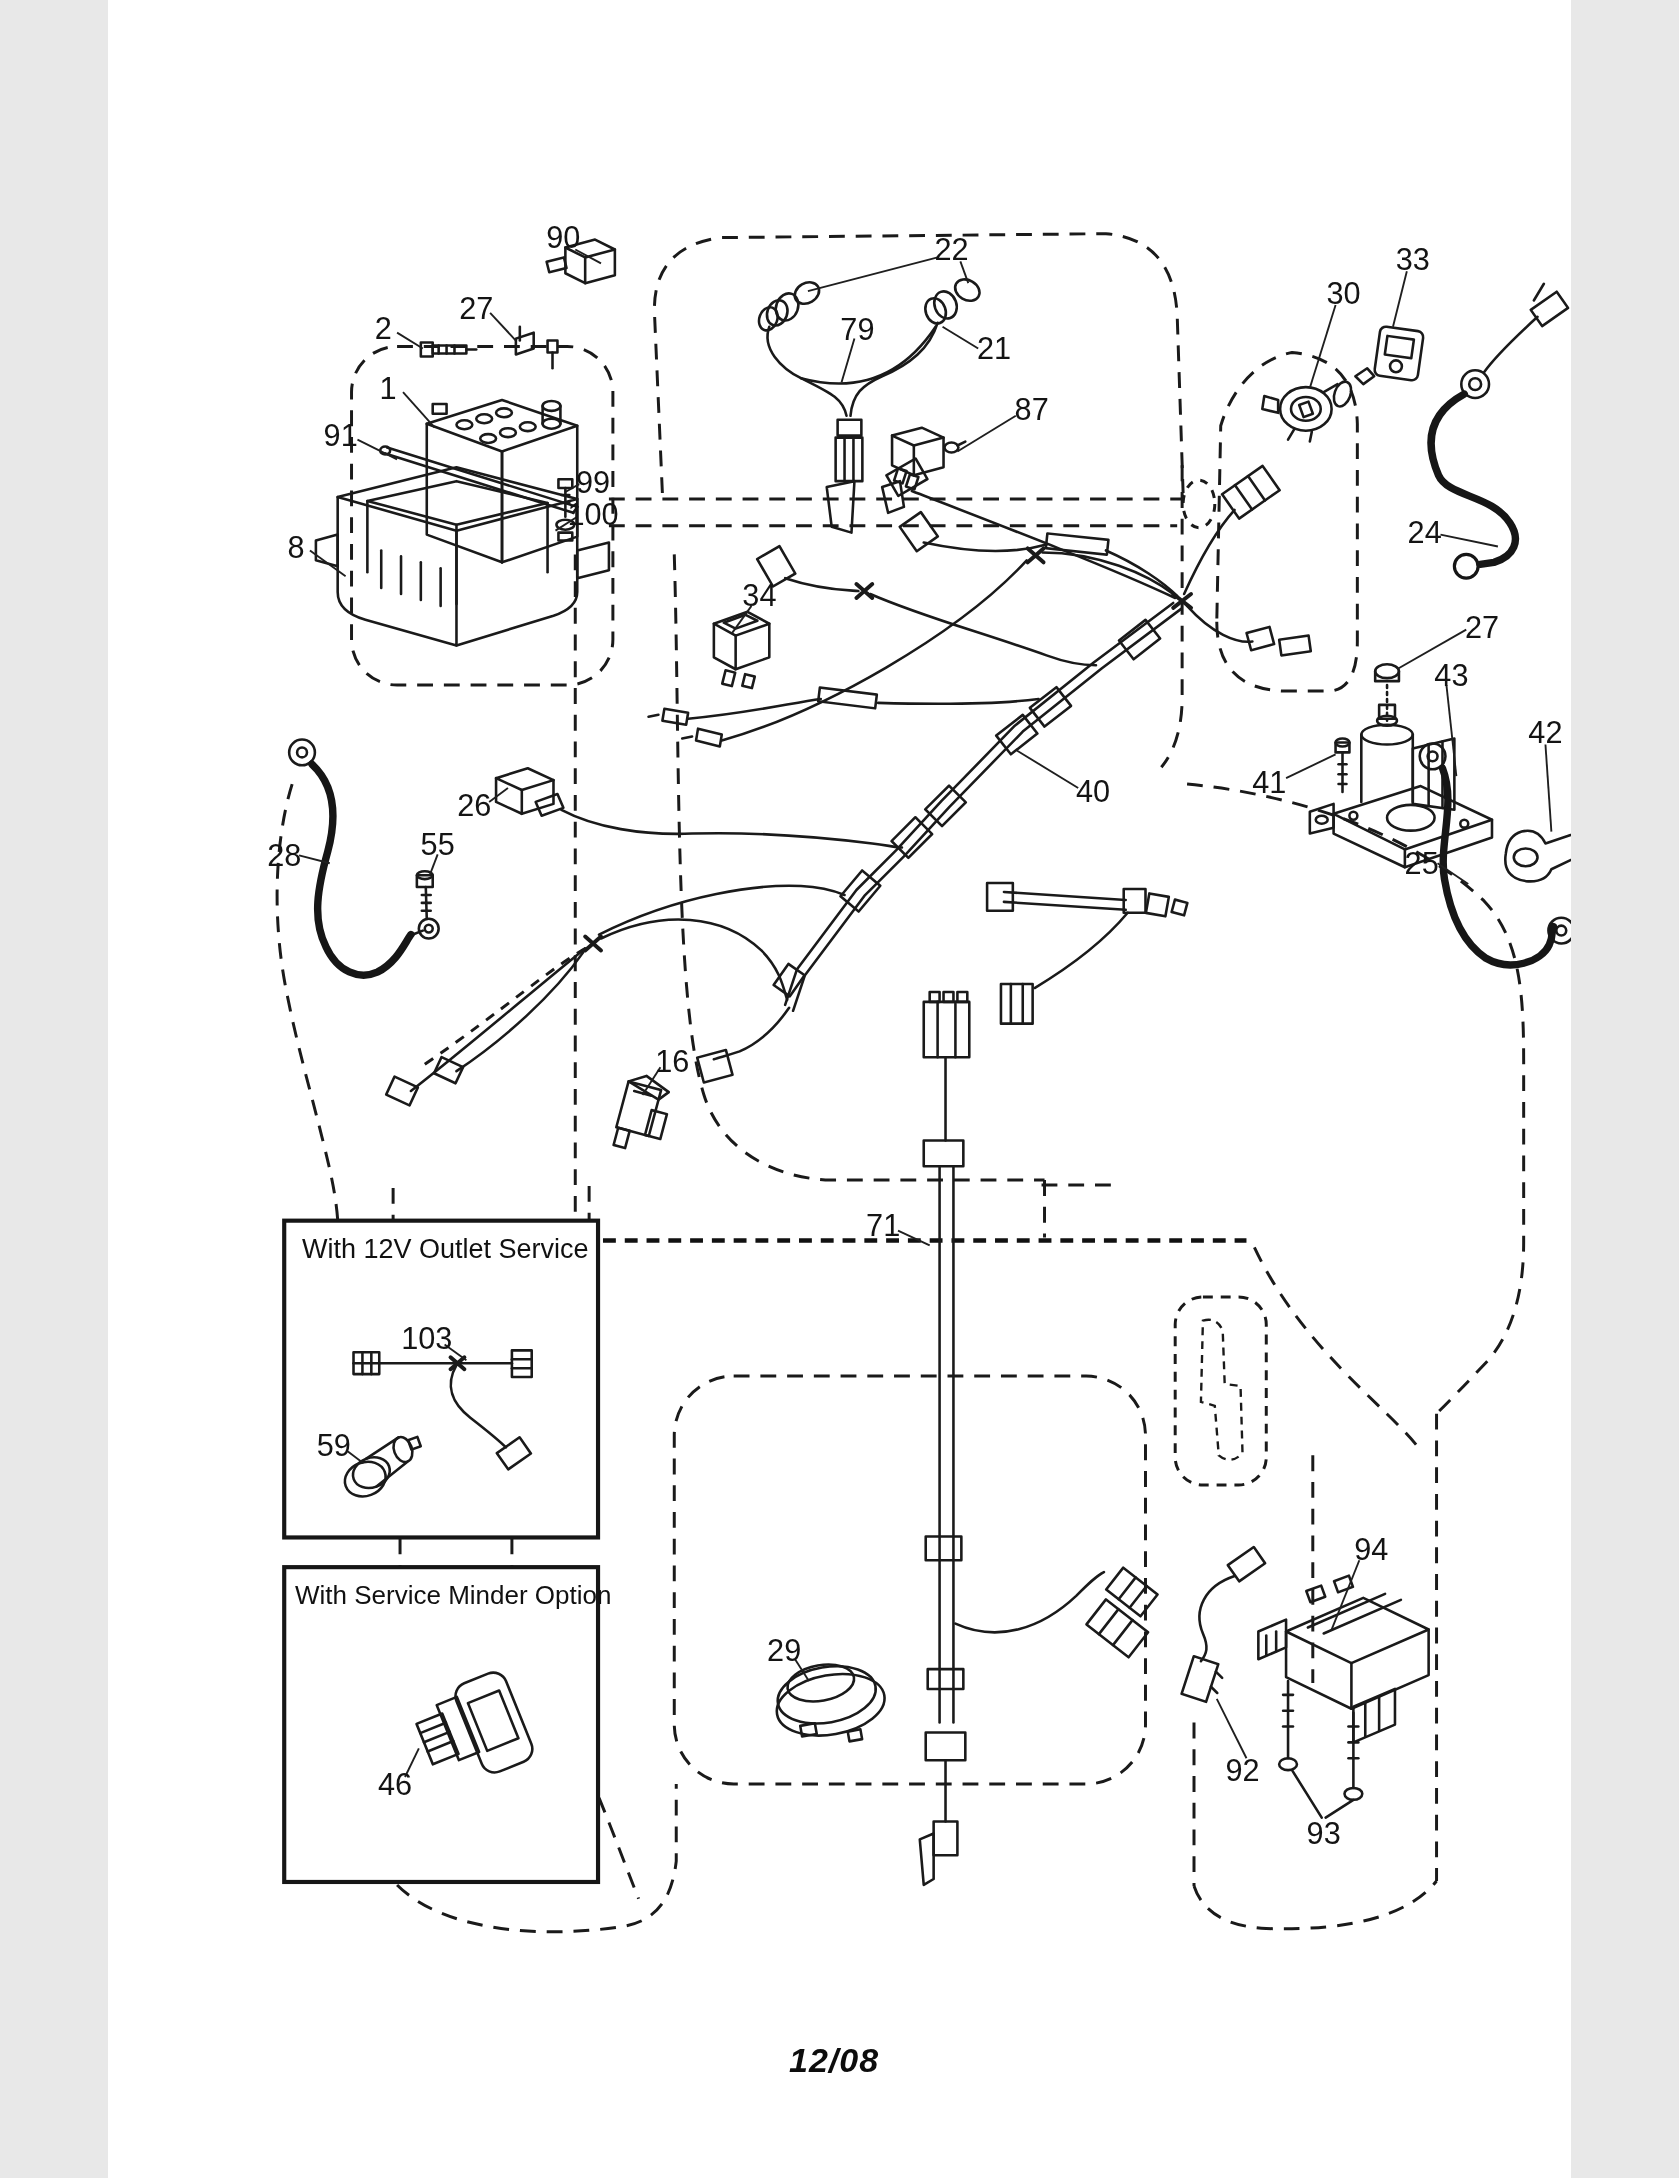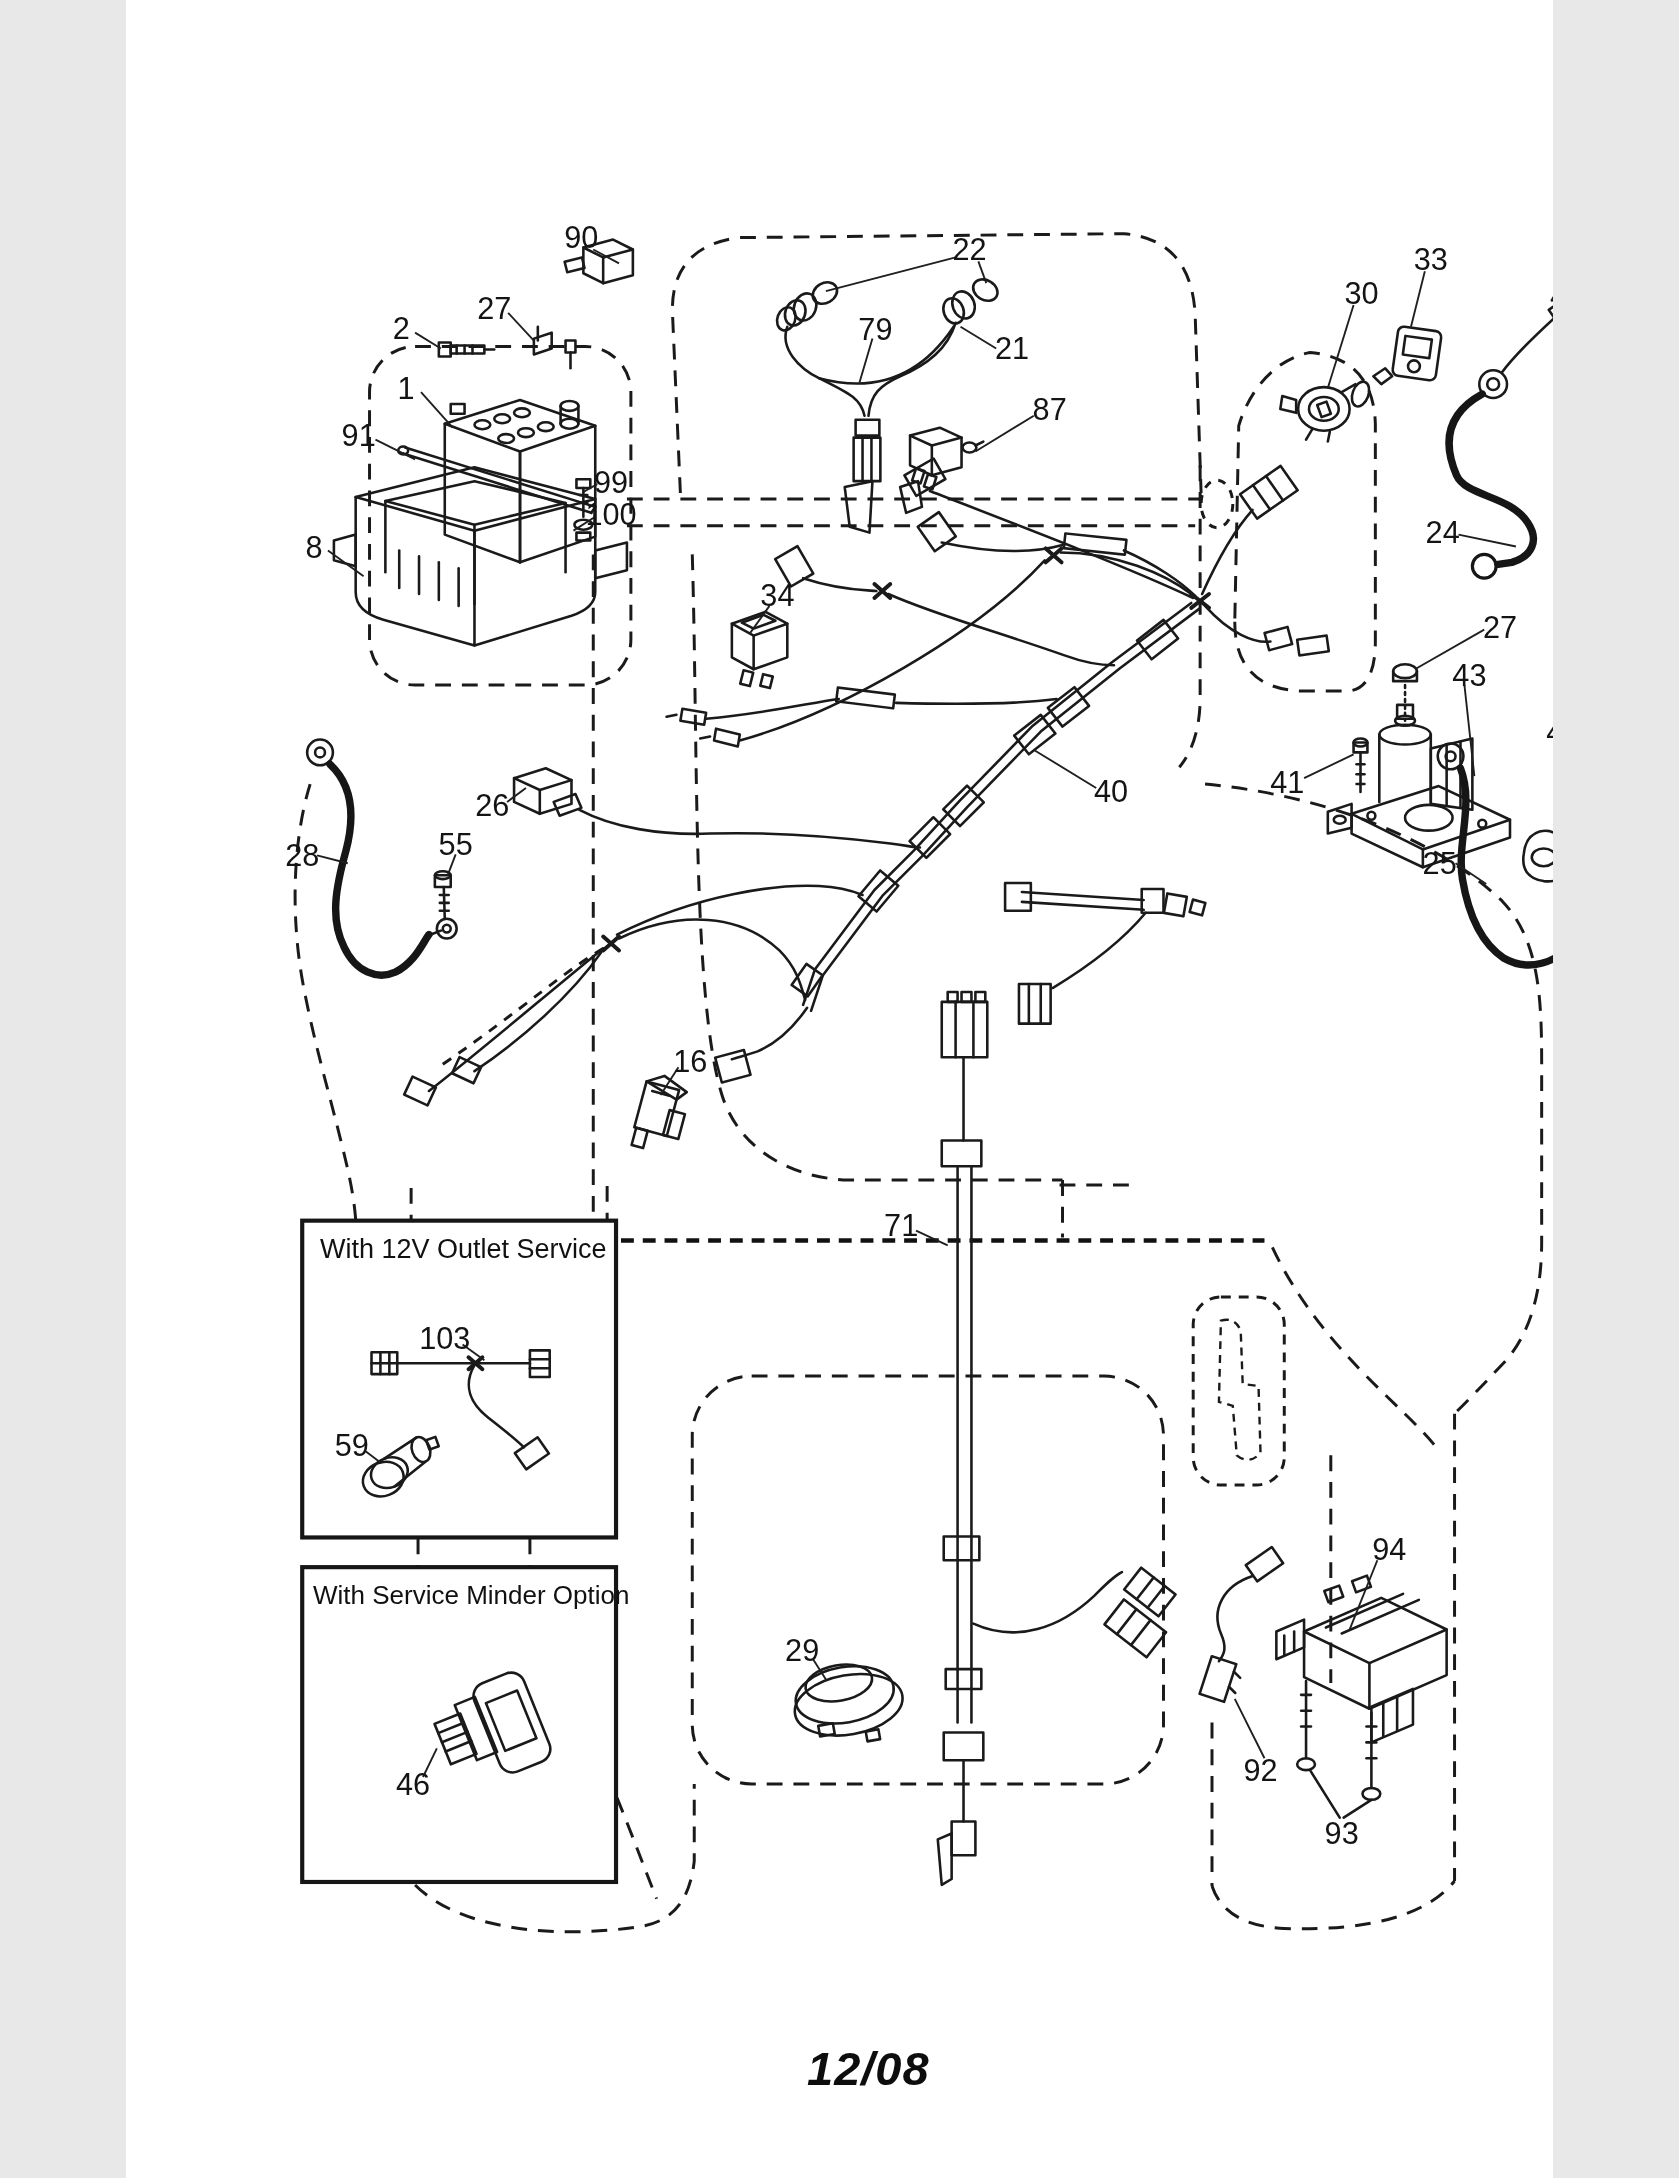--- a/index.html
+++ b/index.html
@@ -1,27 +1,27 @@
 <!DOCTYPE html>
 <html><head>
 <meta charset="utf-8">
 <style>
   html,body{margin:0;padding:0;background:#e8e8e8;}
   .stage{position:relative;width:1427px;height:2178px;background:#ffffff;margin:0 auto;
-         font-family:"Liberation Sans",sans-serif;overflow:hidden;}
+         font-family:"Liberation Sans",sans-serif;overflow:hidden;padding-left:36px;}
   .stage svg{position:absolute;left:0;top:0;}
   g.art{stroke:#1a1a1a;fill:none;stroke-width:2.6;stroke-linecap:round;stroke-linejoin:round;}
   g.dash{stroke:#1a1a1a;fill:none;stroke-width:3;stroke-dasharray:16 11;stroke-linecap:butt;}
   g.dashbold{stroke:#111;fill:none;stroke-width:4.4;stroke-dasharray:13 9;}
   g.heavy{stroke:#161616;fill:none;stroke-width:7.5;stroke-linecap:round;stroke-linejoin:round;}
   g.leader{stroke:#1f1f1f;fill:none;stroke-width:1.9;}
   .part-label{font-family:"Liberation Sans",sans-serif;font-size:31px;fill:#141414;
               text-anchor:middle;dominant-baseline:central;stroke:none;}
   .inset-title{position:absolute;font-size:27px;color:#111;white-space:nowrap;}
-  .caption{position:absolute;left:681px;top:2041px;font-size:47px;font-weight:bold;
+  .caption{position:absolute;left:681px;top:2041px;font-size:34px;font-weight:bold;
            font-style:italic;color:#0d0d0d;letter-spacing:1px;}
   .whitebox{fill:#ffffff;stroke:#161616;stroke-width:4.2;}
 </style>
 </head>
 <body>
 
 <div class="stage">
 <svg width="1679" height="2178" viewBox="0 0 1696 2200">
 
   <g class="dash">

